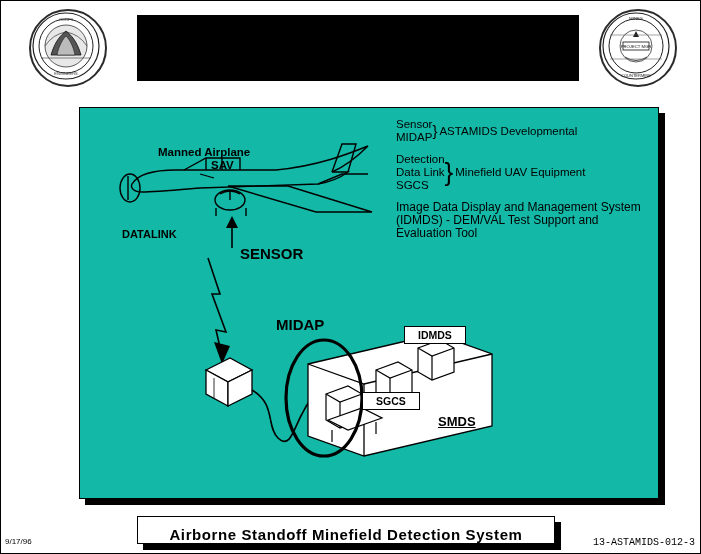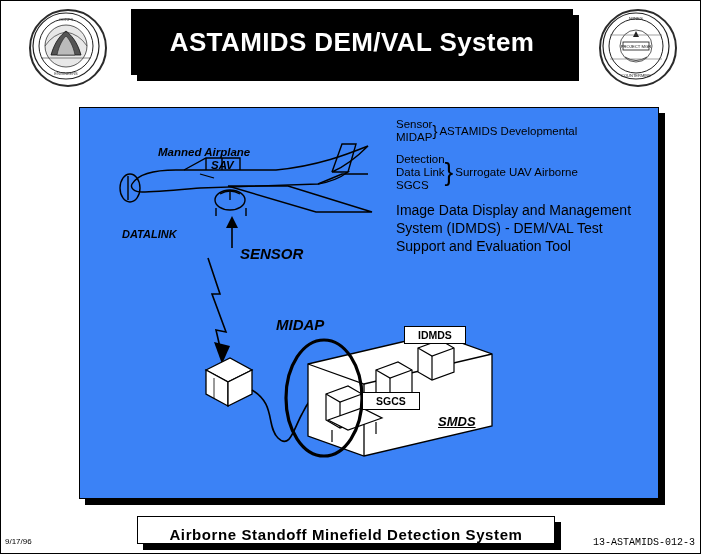--- a/index.html
+++ b/index.html
@@ -70,21 +70,21 @@
     width: 580px;
     height: 392px;
     background: #000000;
   }
   .content-box {
     position: absolute;
     left: 78px;
     top: 106px;
     width: 580px;
     height: 392px;
-    background: #3b82f6;
+    background: #14b8a6;
     border: 1px solid #000000;
     box-sizing: border-box;
   }
 
   
   .legend {
     position: absolute;
     left: 316px;
     top: 10px;
     width: 256px;
@@ -119,33 +119,32 @@
   }
   .legend-expansion {
     display: inline-block;
     vertical-align: top;
     white-space: nowrap;
   }
   .legend-exp-2 { padding-top: 7px; }
   .legend-exp-3 { padding-top: 13px; }
   .legend-para {
     margin-top: 4px;
-    font-size: 14px;
-    line-height: 18px;
+    font-size: 12px;
+    line-height: 13px;
     width: 250px;
   }
 
   
   .dlabel {
     position: absolute;
     font-size: 11px;
     font-weight: bold;
     color: #000;
     white-space: nowrap;
-    font-style: italic;
   }
   .lbl-manned { left: 78px; top: 38px; font-size: 11.5px; }
   .lbl-sav { left: 112px; top: 51px; font-size: 11.5px; padding-left: 19px; }
   .lbl-datalink { left: 42px; top: 120px; font-size: 11px; }
   .lbl-sensor { left: 160px; top: 137px; font-size: 15px; }
   .lbl-midap { left: 196px; top: 208px; font-size: 15px; }
   .lbl-smds {
     left: 358px; top: 306px; font-size: 13px;
     text-decoration: underline;
   }
@@ -214,23 +213,20 @@
     color: #000;
     font-family: Liberation Mono, monospace;
   }
 </style>
 </head>
 <body>
 
 <div id="slide">
 
   <div class="title-shadow"></div>
-  <div class="title-box">
-    <span class="title-text">ASTAMIDS DEM/VAL System</span>
-  </div>
 
   <div class="seal seal-left">
     <svg width="70" height="70" viewBox="0 0 70 70">
       <circle cx="35" cy="35" r="33" fill="#fff" stroke="#222" stroke-width="1.2"></circle>
       <circle cx="35" cy="35" r="27" fill="#fff" stroke="#222" stroke-width="1"></circle>
       <circle cx="35" cy="35" r="21" fill="#e8e8e8" stroke="#333" stroke-width="0.8"></circle>
       <path d="M20,44 C24,30 30,24 35,20 C40,24 46,30 50,44 Z" fill="#555" stroke="#111" stroke-width="0.8"></path>
       <path d="M26,44 C28,34 32,28 35,25 C38,28 42,34 44,44 Z" fill="#bbb" stroke="#222" stroke-width="0.6"></path>
       <path d="M14,35 q8,-12 21,-14 q13,2 21,14" fill="none" stroke="#333" stroke-width="0.7"></path>
       <g fill="#333" font-size="4" font-family="Liberation Sans, sans-serif">
@@ -354,21 +350,21 @@
           <div>Sensor</div>
           <div>MIDAP</div>
         </span><span class="brace brace-2">}</span><span class="legend-expansion legend-exp-2">ASTAMIDS Developmental</span>
       </div>
 
       <div class="legend-group">
         <span class="legend-terms">
           <div>Detection</div>
           <div>Data Link</div>
           <div>SGCS</div>
-        </span><span class="brace brace-3">}</span><span class="legend-expansion legend-exp-3">Surrogate UAV Airborne</span>
+        </span><span class="brace brace-3">}</span><span class="legend-expansion legend-exp-3">Minefield UAV Equipment</span>
       </div>
 
       <div class="legend-para">Image Data Display and Management System (IDMDS) - DEM/VAL Test Support and Evaluation Tool</div>
     </div>
 
     <div class="dlabel lbl-manned">Manned Airplane</div>
     <div class="dlabel lbl-sav">SAV</div>
     <div class="dlabel lbl-datalink">DATALINK</div>
     <div class="dlabel lbl-sensor">SENSOR</div>
     <div class="dlabel lbl-midap">MIDAP</div>

